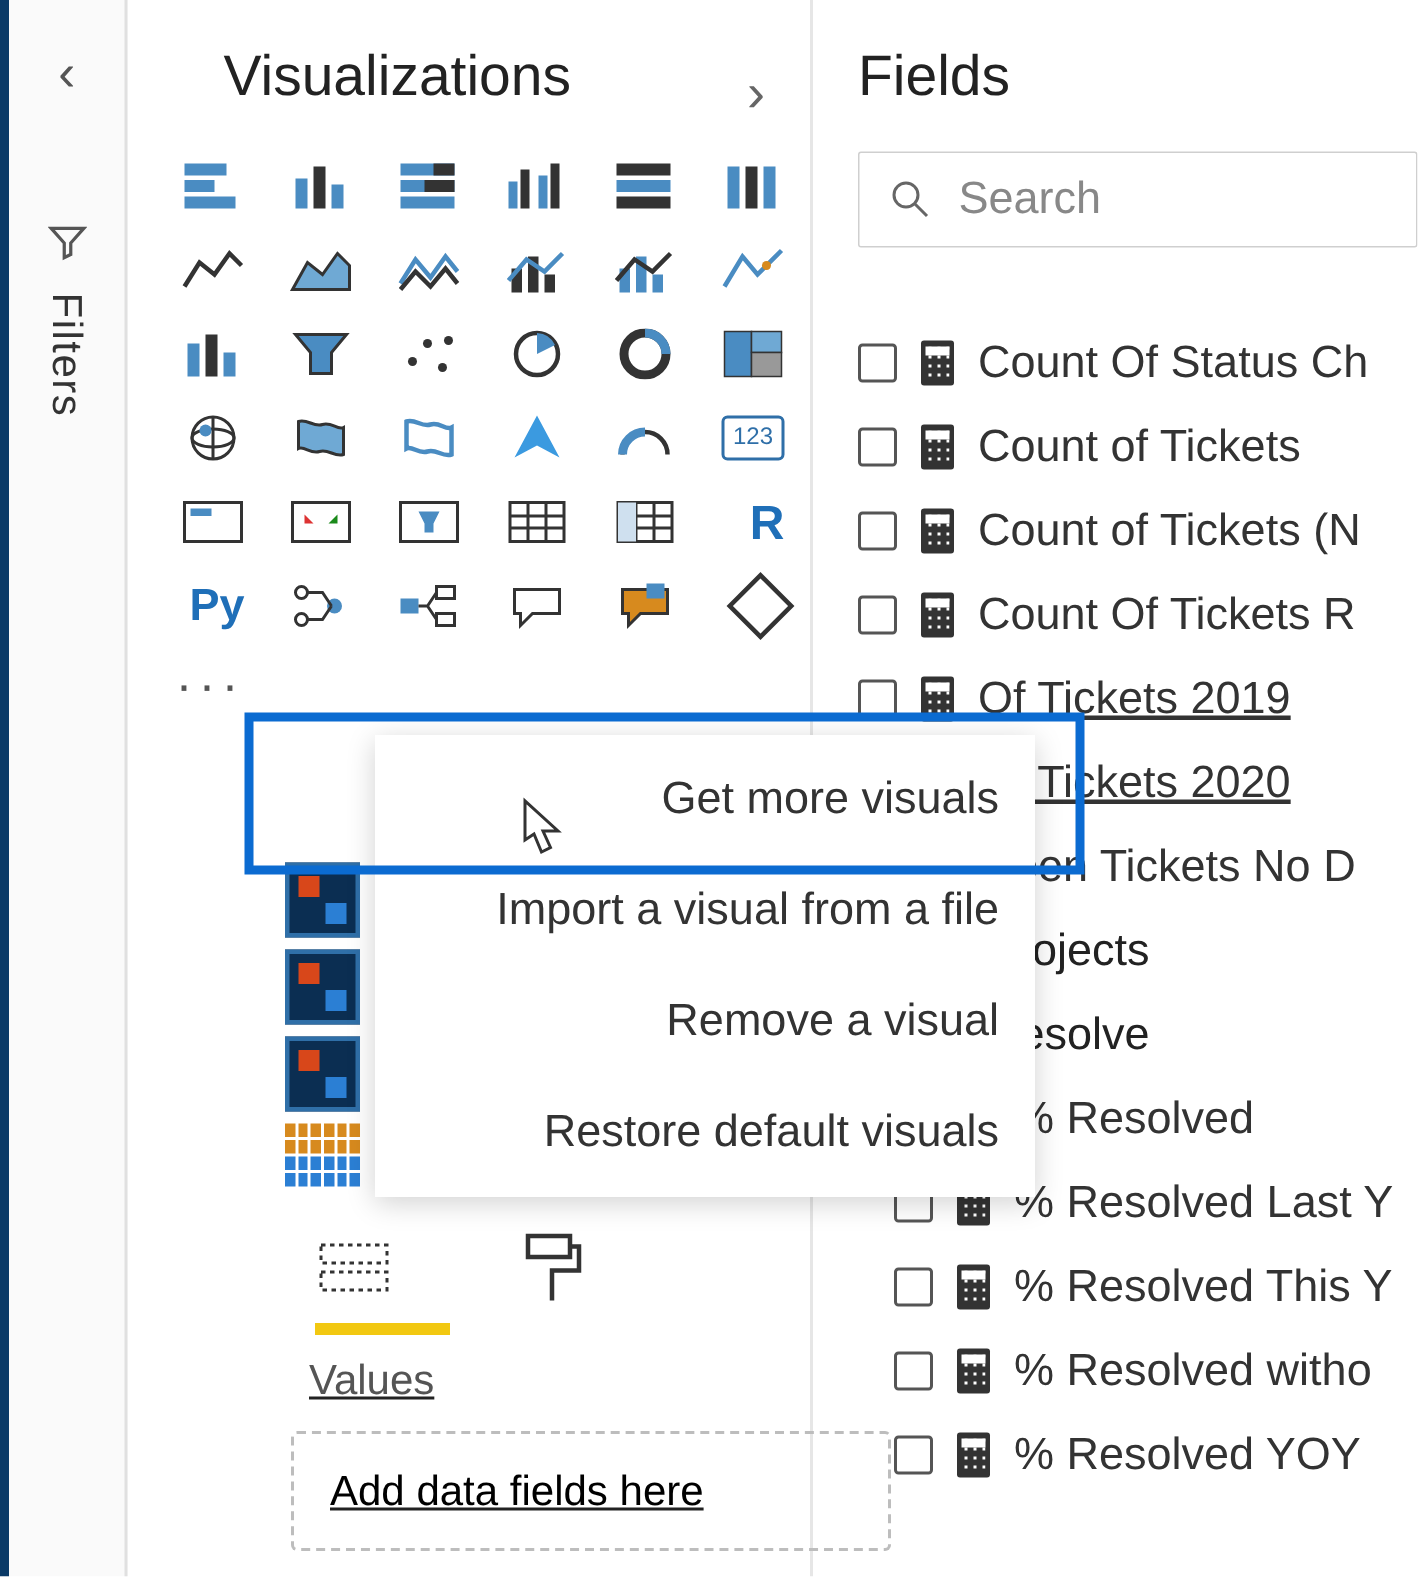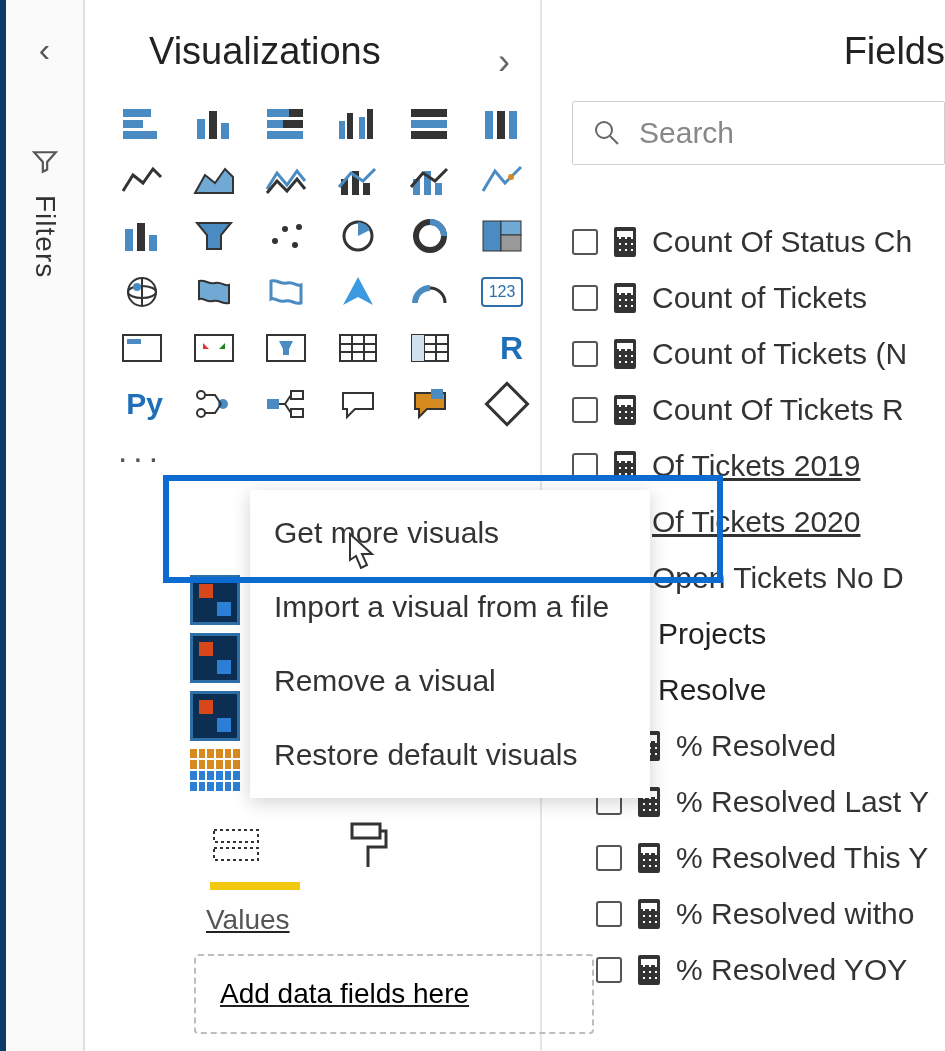--- a/index.html
+++ b/index.html
@@ -86,25 +86,26 @@
   }
   .diamond {
     width: 32px; height: 32px; border: 3px solid #333;
     transform: rotate(45deg);
   }
   .dots3 { font-size: 34px; letter-spacing: 4px; color: #555; padding-bottom:6px;}
   
   .context-menu {
     position: absolute;
     left: 165px; top: 490px;
-    width: 400px;
+    width: 440px;
     background: #fff;
     box-shadow: 0 4px 18px rgba(0,0,0,0.18);
     z-index: 30;
     padding: 6px 0;
+    text-align: right;
   }
   .context-menu .mi {
     padding: 20px 24px;
     font-size: 30px;
     color: #333;
     cursor: pointer;
     position: relative;
   }
   .highlight-box {
     position: absolute;
@@ -166,21 +167,20 @@
   }
   
   .fields-pane {
     flex: 1;
     padding: 20px 0 0 30px;
     border-left: 2px solid #e6e6e6;
   }
   .fields-pane h1 {
     font-size: 38px; font-weight: 400;
     margin: 10px 0 28px 0;
-    text-align: right;
   }
   .search-box {
     border: 1px solid #cfcfcf;
     border-radius: 2px;
     display: flex; align-items: center;
     padding: 14px 20px;
     font-size: 30px; color: #888;
     margin-bottom: 60px;
   }
   .field-list { display: flex; flex-direction: column; gap: 22px; }

